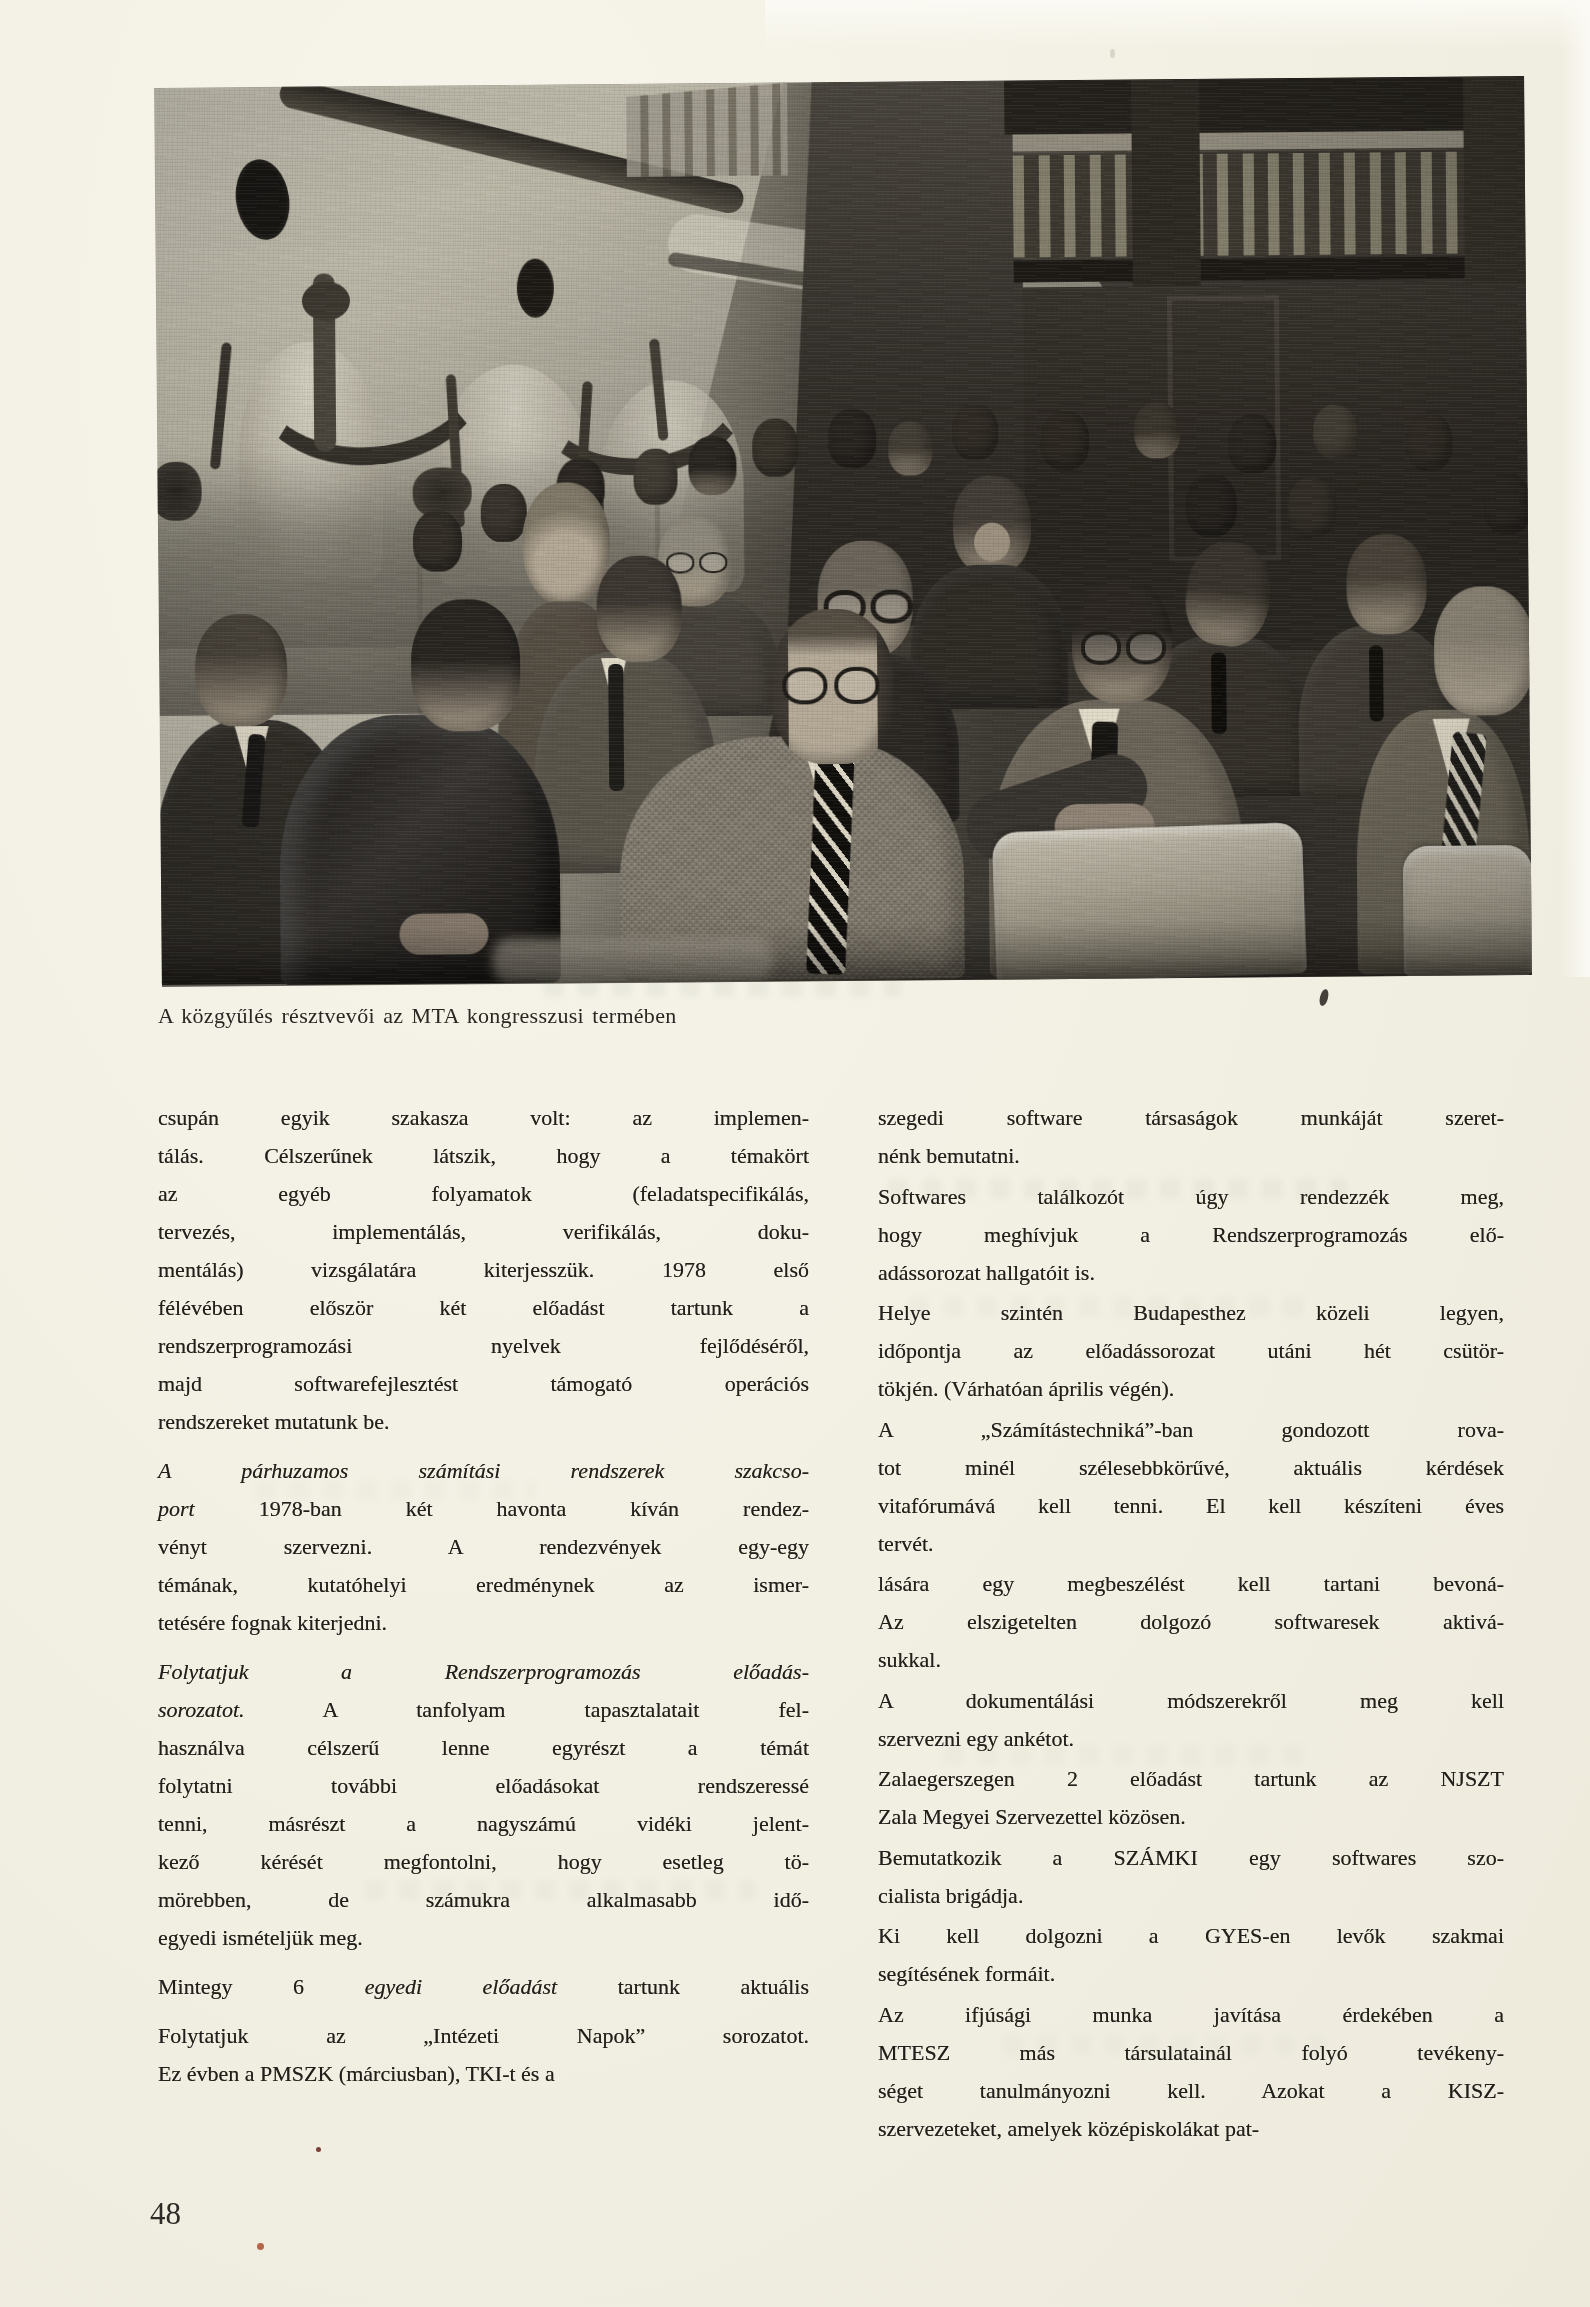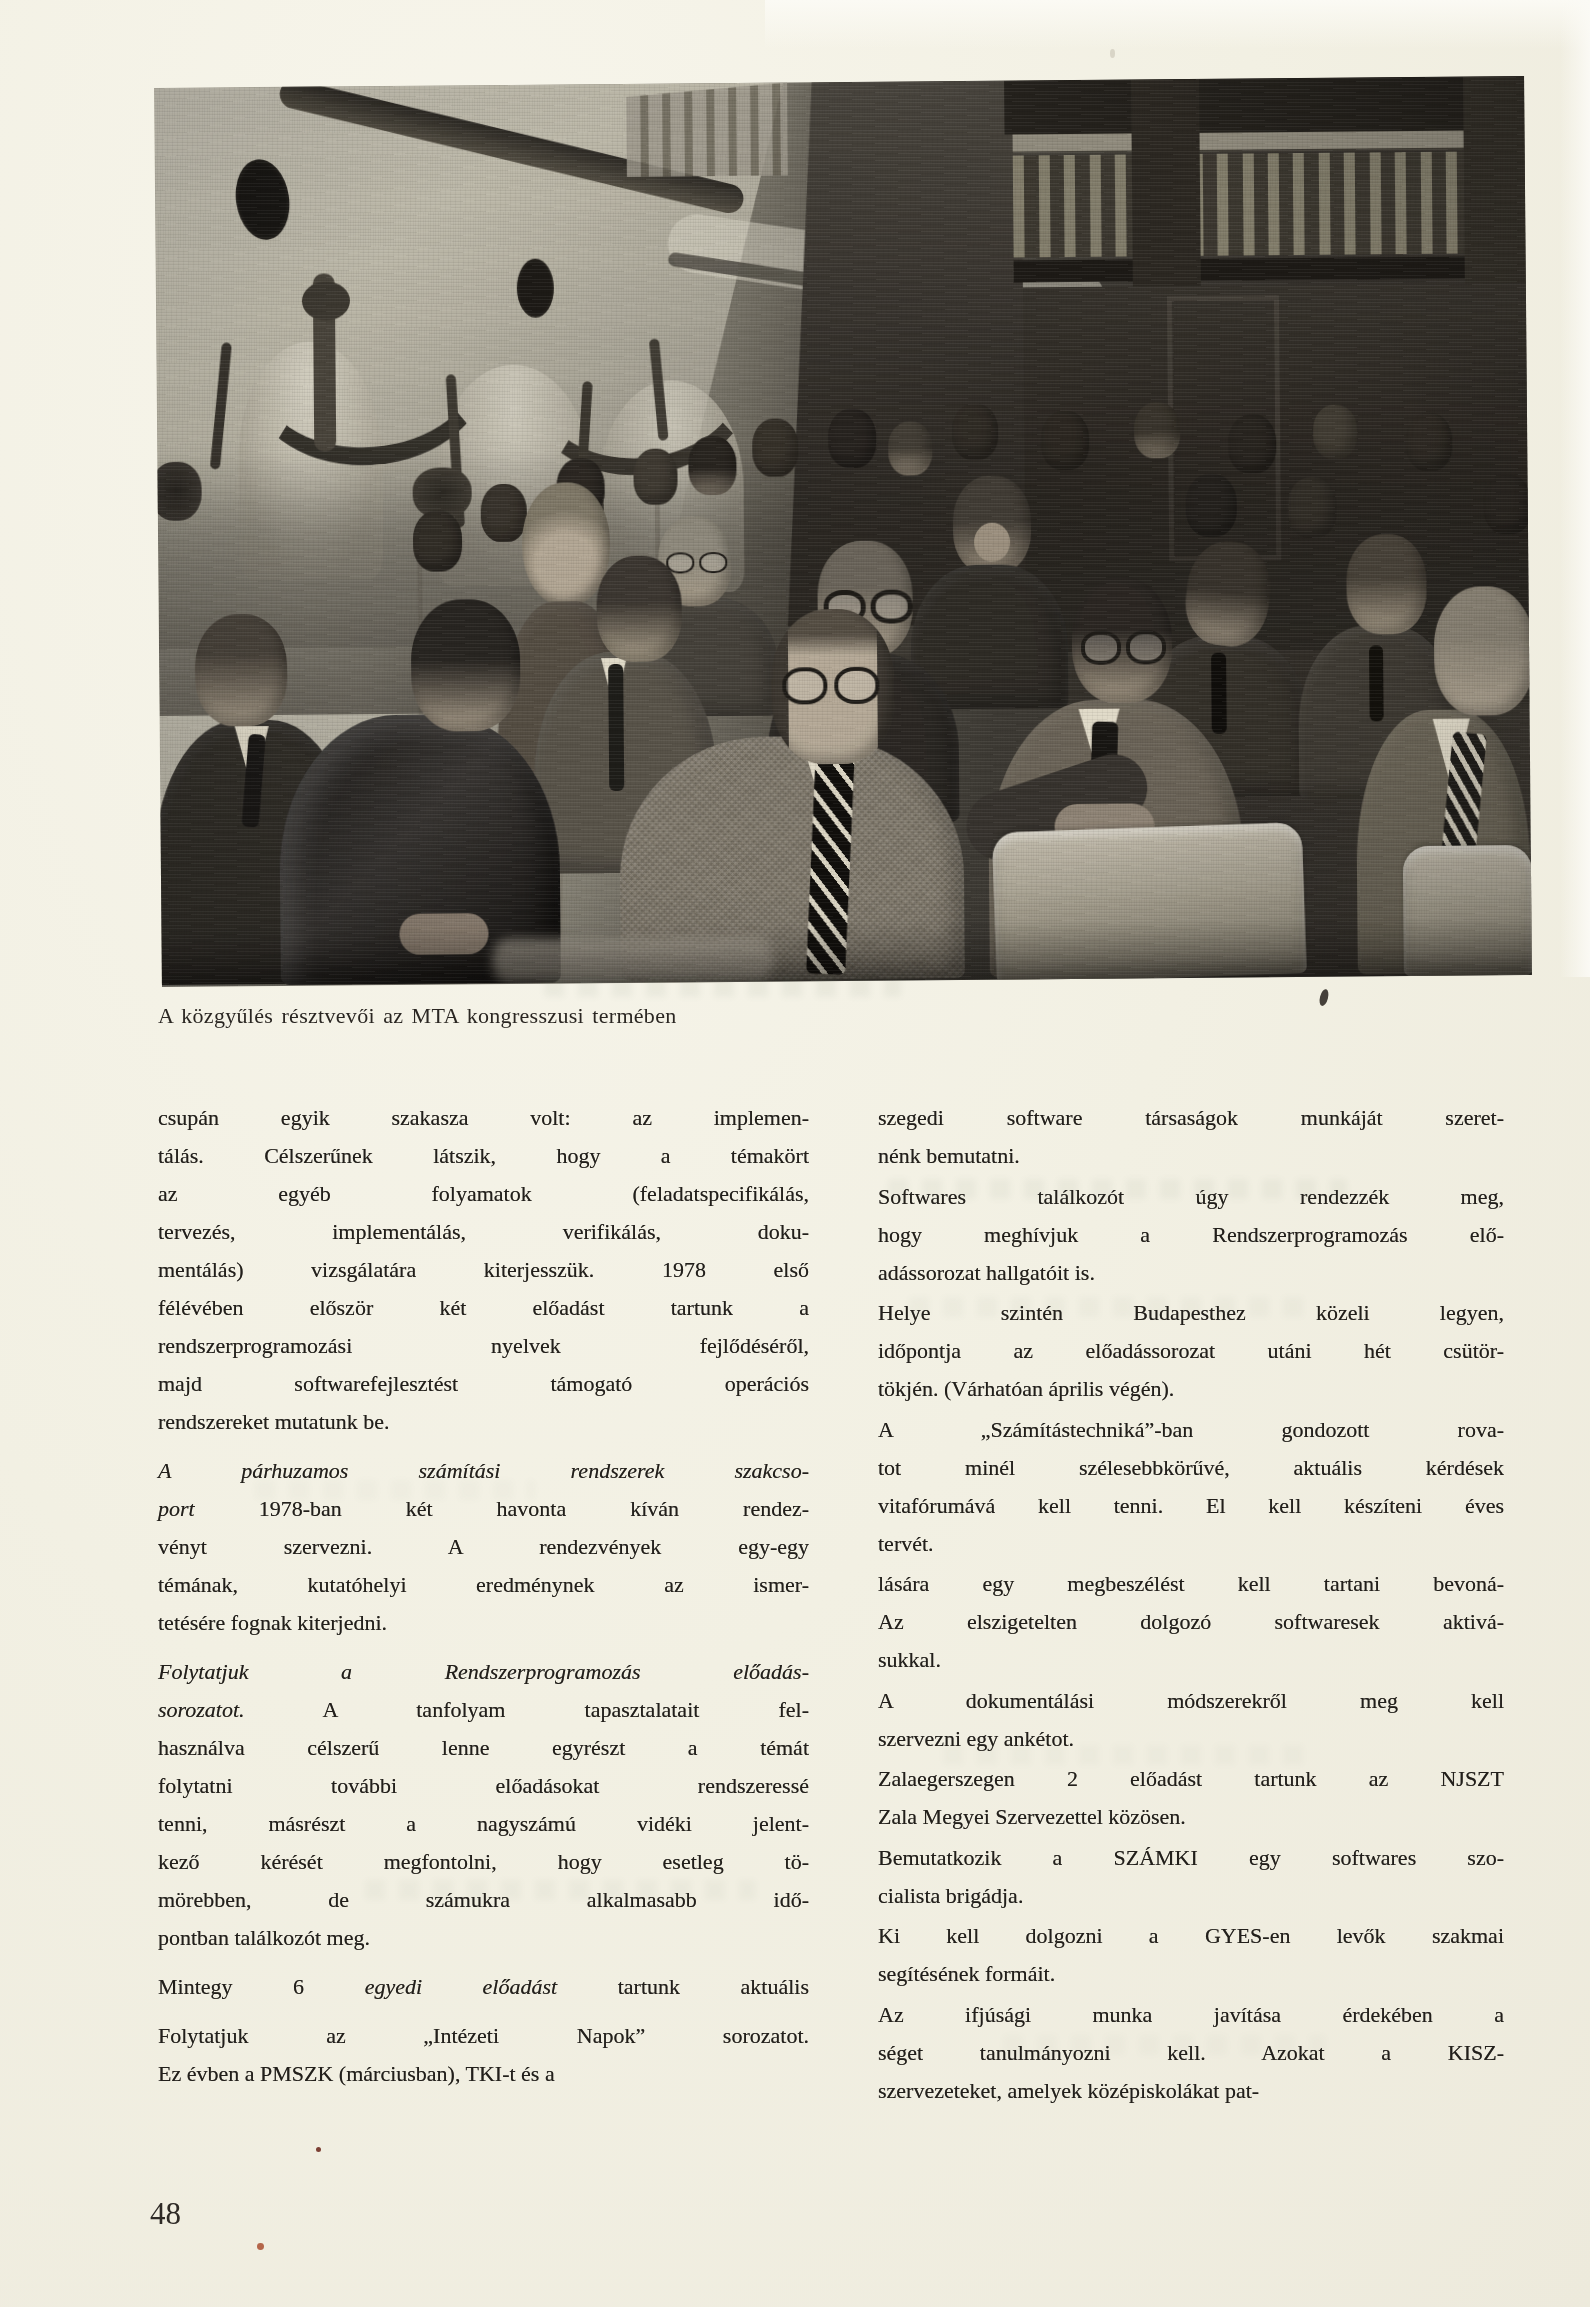--- a/index.html
+++ b/index.html
@@ -257,21 +257,21 @@
         <div class="line last"><span>tetésére fognak kiterjedni.</span></div>
       </div>
       <div class="para">
         <div class="line"><span class="it">Folytatjuk a Rendszerprogramozás előadás-</span></div>
         <div class="line"><span class="it">sorozatot.</span><span> A tanfolyam tapasztalatait fel-</span></div>
         <div class="line"><span>használva célszerű lenne egyrészt a témát</span></div>
         <div class="line"><span>folytatni további előadásokat rendszeressé</span></div>
         <div class="line"><span>tenni, másrészt a nagyszámú vidéki jelent-</span></div>
         <div class="line"><span>kező kérését megfontolni, hogy esetleg tö-</span></div>
         <div class="line"><span>mörebben, de számukra alkalmasabb idő-</span></div>
-        <div class="line last"><span>pontban találkozót meg.</span></div>
+        <div class="line last"><span>egyedi ismételjük meg.</span></div>
       </div>
       <div class="para">
         <div class="line"><span>Mintegy 6 </span><span class="it">egyedi előadást</span><span> tartunk aktuális</span></div>
       </div>
       <div class="para">
         <div class="line"><span>Folytatjuk az „Intézeti Napok” sorozatot.</span></div>
         <div class="line last"><span>Ez évben a PMSZK (márciusban), TKI-t és a</span></div>
       </div>
     </div>
   <div class="col col-right">
@@ -311,20 +311,21 @@
       <div class="para">
         <div class="line"><span>Bemutatkozik a SZÁMKI egy softwares szo-</span></div>
         <div class="line last"><span>cialista brigádja.</span></div>
       </div>
       <div class="para">
         <div class="line"><span>Ki kell dolgozni a GYES-en levők szakmai</span></div>
         <div class="line last"><span>segítésének formáit.</span></div>
       </div>
       <div class="para">
         <div class="line"><span>Az ifjúsági munka javítása érdekében a</span></div>
+        <div class="line"><span>MTESZ más társulatainál folyó tevékeny-</span></div>
         <div class="line"><span>séget tanulmányozni kell. Azokat a KISZ-</span></div>
         <div class="line last"><span>szervezeteket, amelyek középiskolákat pat-</span></div>
       </div>
     </div>
 
   <div class="pageno">48</div>
 
   <div class="ghost" style="left:544px;top:977px;width:357px;opacity:.12;"></div>
   <div class="ghost" style="left:888px;top:1179px;width:459px;opacity:.10;"></div>
   <div class="ghost" style="left:909px;top:1297px;width:399px;opacity:.07;"></div>

